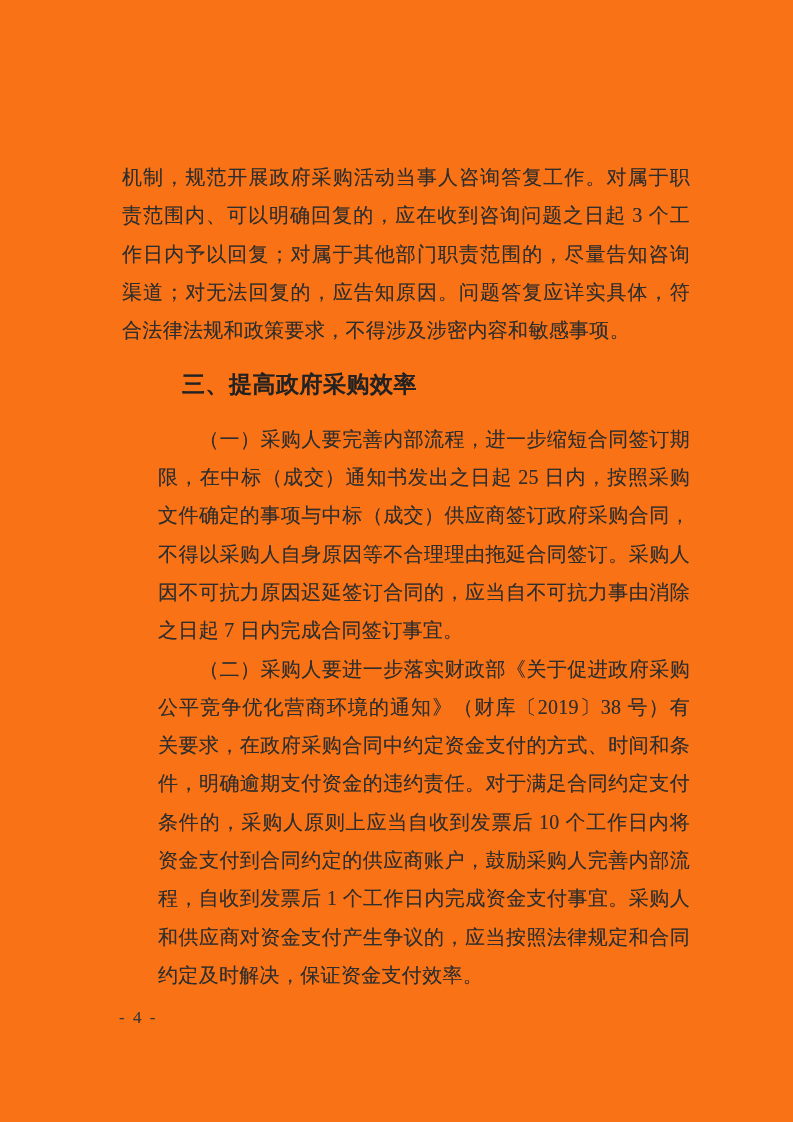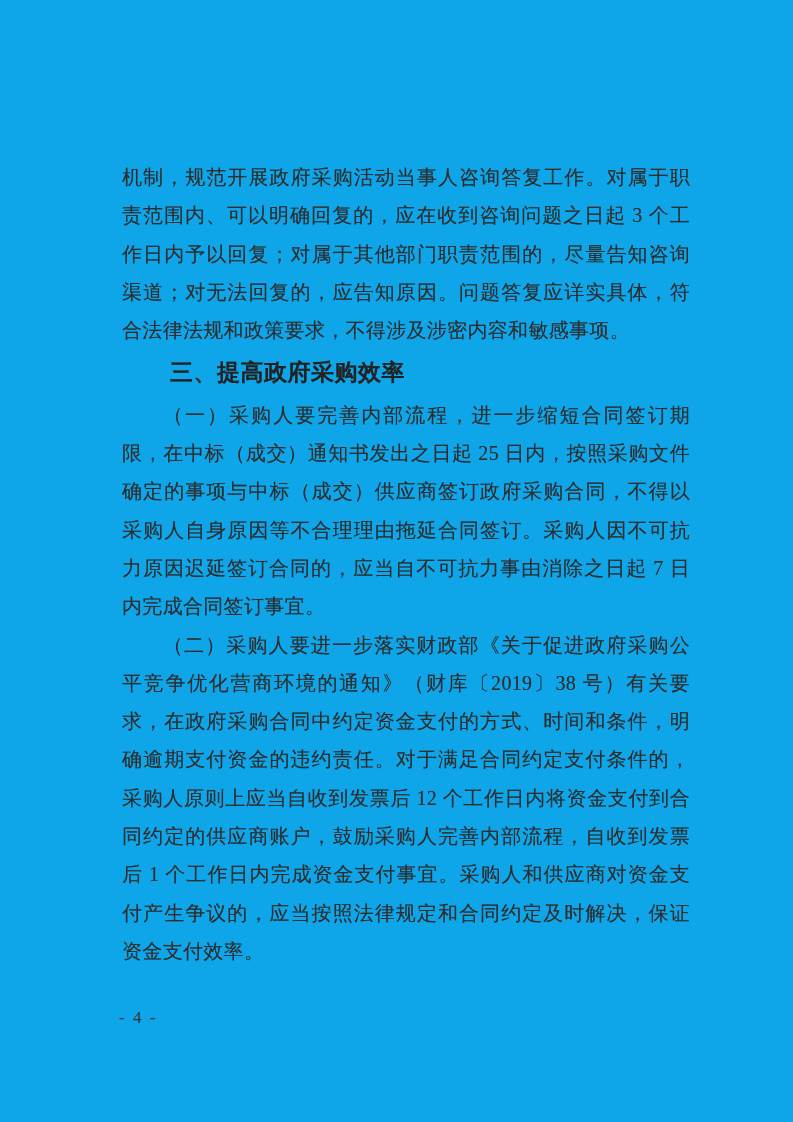--- a/index.html
+++ b/index.html
@@ -5,21 +5,21 @@
   html, body {
     margin: 0;
     padding: 0;
     background: #e8e8e6;
   }
   .paper {
     position: relative;
     width: 793px;
     height: 1122px;
     margin: 0 auto;
-    background: #0ea5e9;
+    background: #f97316;
     overflow: hidden;
     box-sizing: border-box;
   }
   .content {
     position: absolute;
     left: 122px;
     top: 158px;
     width: 568px;
   }
   .body-para {
@@ -28,23 +28,24 @@
     font-size: 20px;
     letter-spacing: 0.32px;
     line-height: 38.3px;
     color: #2e2e2e;
     text-align: justify;
     text-justify: inter-character;
     text-shadow: 0 0 0.5px rgba(40,40,40,0.45);
   }
   .body-para.indent {
     text-indent: 41px;
+    margin-left: 36px;
   }
   .section-heading {
-    margin: 4px;
+    margin: 16px;
     font-family: "Liberation Sans", "DejaVu Sans", sans-serif;
     font-weight: 700;
     font-size: 23px;
     letter-spacing: 0.5px;
     line-height: 38.3px;
     color: #222222;
     text-indent: 44px;
     text-shadow: 0 0 0.5px rgba(30,30,30,0.4);
   }
   .page-number {
@@ -59,16 +60,16 @@
   }
 </style>
 </head>
 <body>
 
 <div class="paper">
   <div class="content">
     <p class="body-para">机制，规范开展政府采购活动当事人咨询答复工作。对属于职责范围内、可以明确回复的，应在收到咨询问题之日起 3 个工作日内予以回复；对属于其他部门职责范围的，尽量告知咨询渠道；对无法回复的，应告知原因。问题答复应详实具体，符合法律法规和政策要求，不得涉及涉密内容和敏感事项。</p>
     <h3 class="section-heading">三、提高政府采购效率</h3>
     <p class="body-para indent">（一）采购人要完善内部流程，进一步缩短合同签订期限，在中标（成交）通知书发出之日起 25 日内，按照采购文件确定的事项与中标（成交）供应商签订政府采购合同，不得以采购人自身原因等不合理理由拖延合同签订。采购人因不可抗力原因迟延签订合同的，应当自不可抗力事由消除之日起 7 日内完成合同签订事宜。</p>
-    <p class="body-para indent">（二）采购人要进一步落实财政部《关于促进政府采购公平竞争优化营商环境的通知》（财库〔2019〕38 号）有关要求，在政府采购合同中约定资金支付的方式、时间和条件，明确逾期支付资金的违约责任。对于满足合同约定支付条件的，采购人原则上应当自收到发票后 12 个工作日内将资金支付到合同约定的供应商账户，鼓励采购人完善内部流程，自收到发票后 1 个工作日内完成资金支付事宜。采购人和供应商对资金支付产生争议的，应当按照法律规定和合同约定及时解决，保证资金支付效率。</p>
+    <p class="body-para indent">（二）采购人要进一步落实财政部《关于促进政府采购公平竞争优化营商环境的通知》（财库〔2019〕38 号）有关要求，在政府采购合同中约定资金支付的方式、时间和条件，明确逾期支付资金的违约责任。对于满足合同约定支付条件的，采购人原则上应当自收到发票后 10 个工作日内将资金支付到合同约定的供应商账户，鼓励采购人完善内部流程，自收到发票后 1 个工作日内完成资金支付事宜。采购人和供应商对资金支付产生争议的，应当按照法律规定和合同约定及时解决，保证资金支付效率。</p>
   </div>
   <div class="page-number">- 4 -</div>
 </div>
 
 </body></html>

